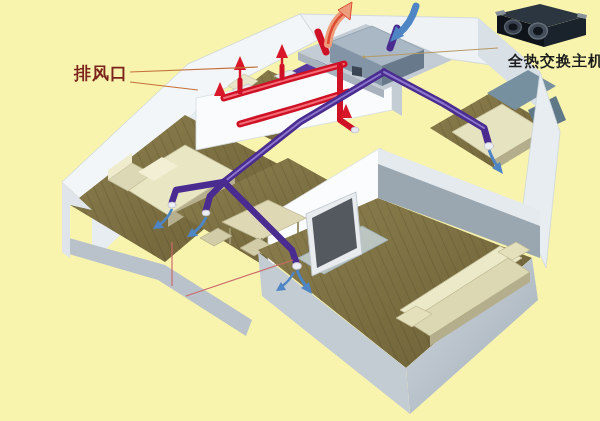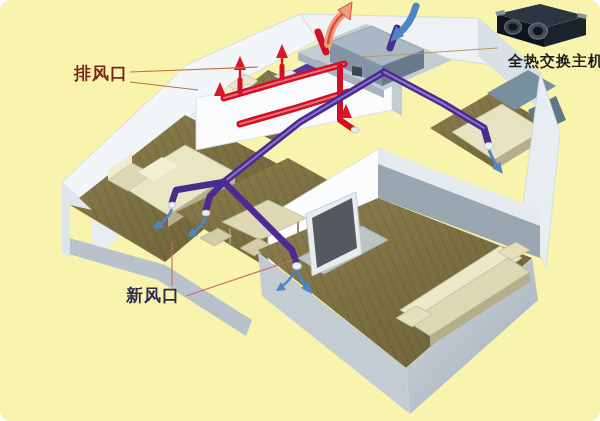--- a/index.html
+++ b/index.html
@@ -2,21 +2,20 @@
 <html><head>
 <meta charset="utf-8">
 <style>
   html,body{margin:0;padding:0;}
   .stage{
     position:relative;
     width:600px;height:421px;
     background:#f8f4ae;
     overflow:hidden;
     font-family:"DejaVu Sans","Liberation Sans",sans-serif;
-    border-radius:11px;
   }
   .stage svg{position:absolute;left:0;top:0;}
   .callout{
     position:absolute;
     font-weight:bold;
     letter-spacing:1px;
     white-space:nowrap;
     user-select:none;
   }
   .callout.exhaust{left:74px;top:62px;font-size:17px;color:#7b241c;}
@@ -232,15 +231,14 @@
     <polygon points="495,12 504,10 506,14 497,16" fill="#8a939c"></polygon>
     <polygon points="578,13 587,15 586,19 577,17" fill="#8a939c"></polygon>
     <ellipse cx="513" cy="27" rx="8.5" ry="7" fill="#39424e" stroke="#59646f" stroke-width="1.4"></ellipse>
     <ellipse cx="513" cy="27" rx="4.5" ry="3.6" fill="#11161c"></ellipse>
     <ellipse cx="538" cy="31" rx="9.5" ry="8" fill="#434e5a" stroke="#646f7a" stroke-width="1.4"></ellipse>
     <ellipse cx="538" cy="31" rx="5" ry="4.2" fill="#11161c"></ellipse>
   </g>
 </svg>
 
 <div class="callout exhaust">排风口</div>
-<div class="callout fresh">新风口</div>
 <div class="callout unit">全热交换主机</div>
 </div>
 
 </body></html>

